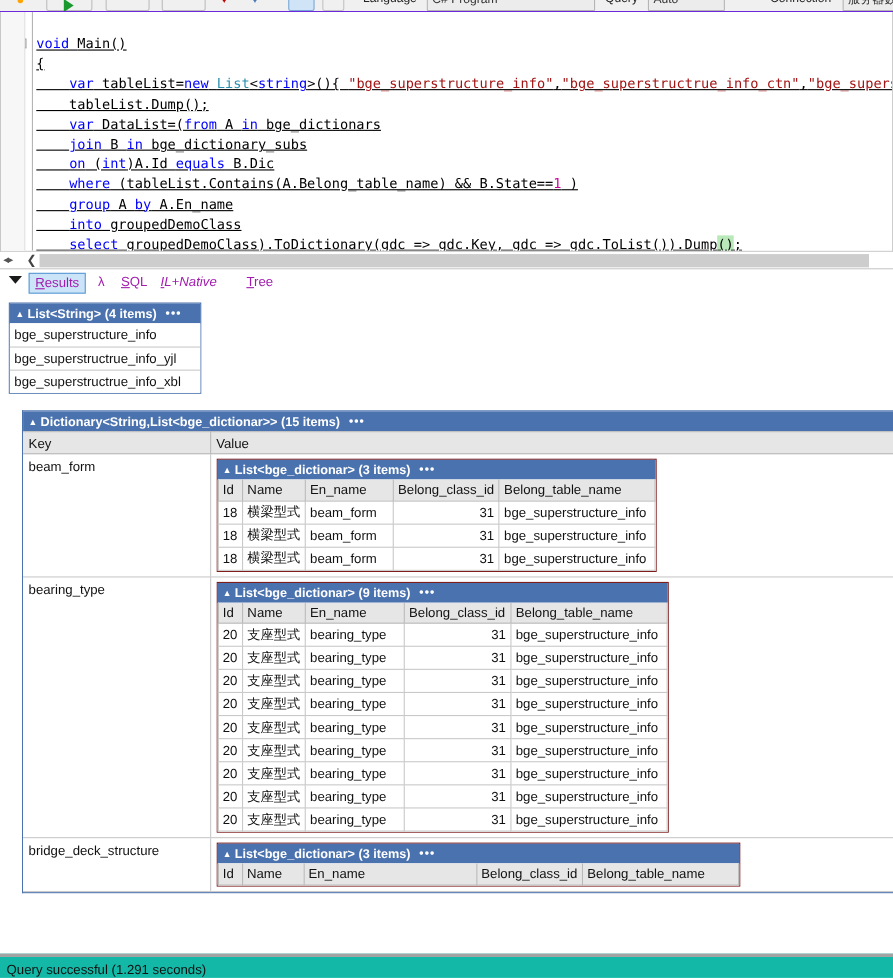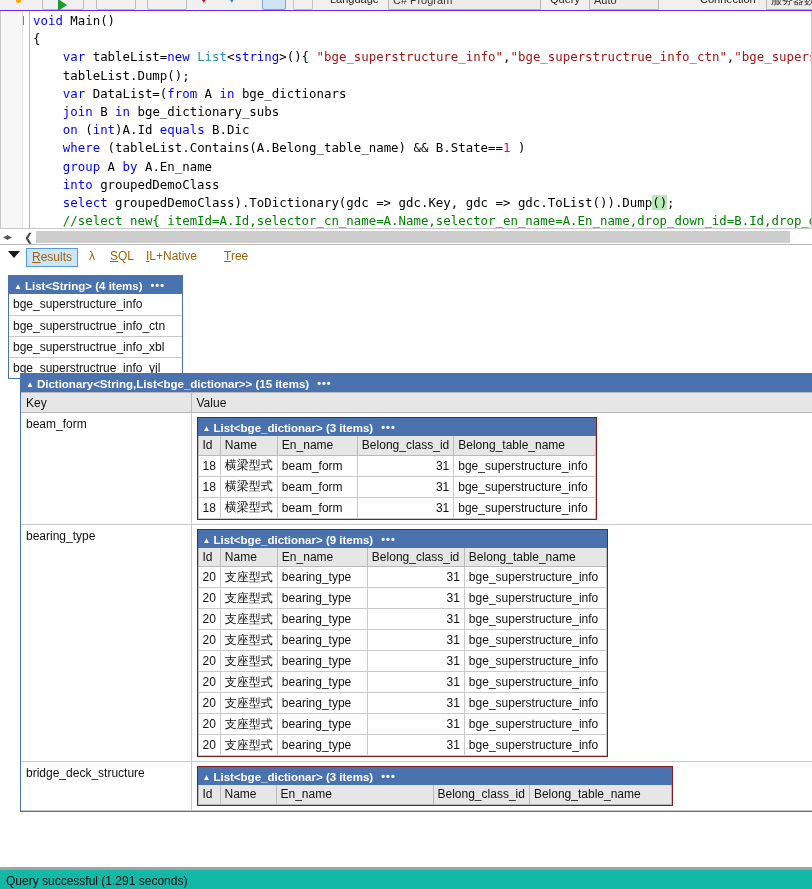--- a/index.html
+++ b/index.html
@@ -66,23 +66,24 @@
     position: absolute; left: 0; top: 0; bottom: 0;
     width: 22px; background: #f7f7f7;
     border-right: 1px solid #e2e2e2;
   }
   #code {
     position: absolute; left: 22px; top: 0; right: 0; bottom: 0;
     font-family: "DejaVu Sans Mono", "Liberation Mono", monospace;
     font-size: 12.4px;
     line-height: 18.2px;
     white-space: pre;
-    padding-top: 1px;
+    padding-top: 20px;
     color: #000;
     overflow: hidden;
+    text-decoration: underline;
   }
   .cl { display: block; height: 18.2px; padding-left: 10px; position: relative; }
   .kw  { color: #0000ff; }
   .kw2 { color: #2b91af; }
   .str { color: #a31515; }
   .cmt { color: #008000; }
   .num { color: #d100a0; }
   .hl  { background: #b9e8b9; }
   .foldbox {
     position: absolute; left: -8px; top: 4px;
@@ -128,21 +129,21 @@
   }
   #tabbar .caret {
     position: absolute; left: 8px; top: 6px;
     width: 0; height: 0;
     border-left: 6px solid transparent;
     border-right: 6px solid transparent;
     border-top: 7px solid #1a1a1a;
   }
   .tab {
     position: absolute; top: 3px;
-    font-size: 12px; color: #a16207;
+    font-size: 12px; color: #a21caf;
     line-height: 17px; white-space: nowrap;
     padding: 0 4px;
   }
   .tab u { text-decoration: underline; }
   .tab.active {
     background: #cce4f7;
     border: 1px solid #5a9ad4;
     padding: 0 5px;
   }
 
@@ -298,43 +299,40 @@
   <div class="track">
     <div class="thumb"></div>
   </div>
 </div>
 
 <div id="tabbar">
   <span class="caret"></span>
 <span class="tab active" style="left: 26px;"><u>R</u>esults</span>
     <span class="tab" style="left: 85px;">λ</span>
     <span class="tab" style="left: 106px;"><u>S</u>QL</span>
-    <span class="tab" style="left: 142px;"><u>I</u>L+Native</span>
+    <span class="tab" style="left: 142px; font-style: italic;"><u>I</u>L+Native</span>
     <span class="tab" style="left: 220px;"><u>T</u>ree</span>
   </div>
 
 <div id="results">
 
   <div id="strlist-box">
     <div class="lp-title">
       <span class="tri">▲</span><span>List&lt;String&gt; (4 items)</span><span class="dots">•••</span>
     </div>
     <table class="lp">
       <tbody id="strlist-body">
           <tr>
             <td>bge_superstructure_info</td>
           </tr>
           <tr>
-            <td>bge_superstructrue_info_ctn</td>
+            <td>bge_superstructrue_info_yjl</td>
           </tr>
           <tr>
             <td>bge_superstructrue_info_xbl</td>
-          </tr>
-          <tr>
-            <td>bge_superstructrue_info_yjl</td>
           </tr>
         </tbody>
     </table>
   </div>
 
   <div id="dict-box">
     <div class="lp-title">
       <span class="tri">▲</span><span>Dictionary&lt;String,List&lt;bge_dictionar&gt;&gt; (15 items)</span><span class="dots">•••</span>
     </div>
     <table class="dict">

